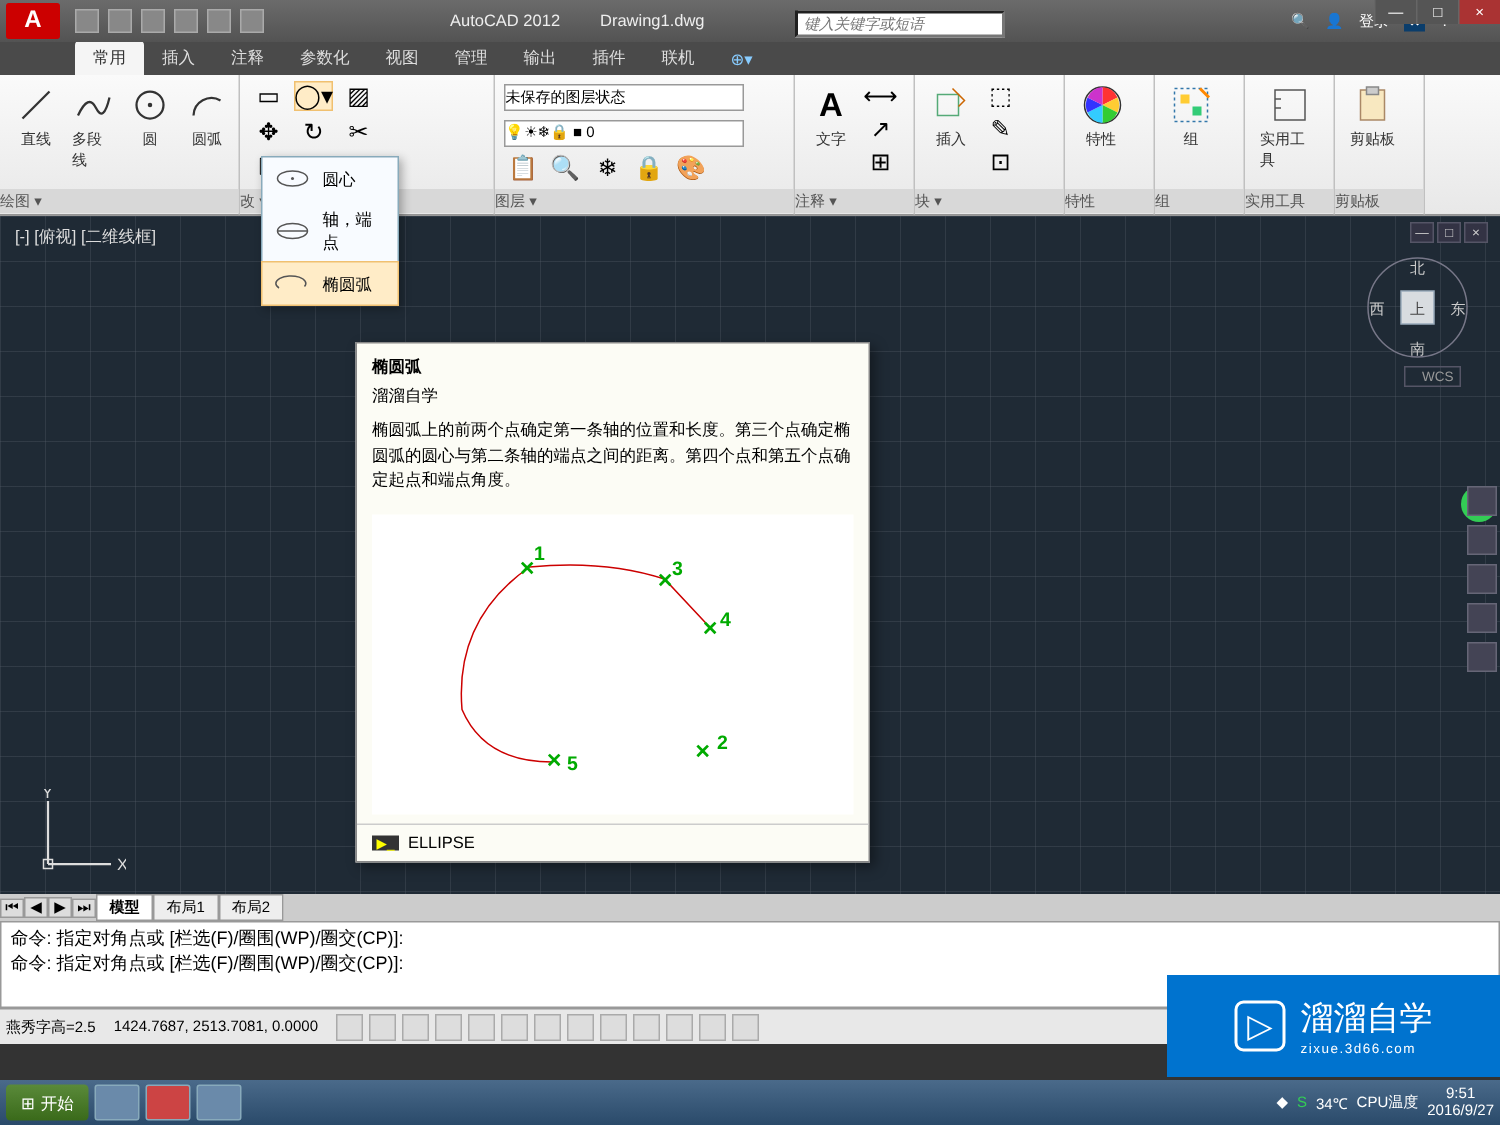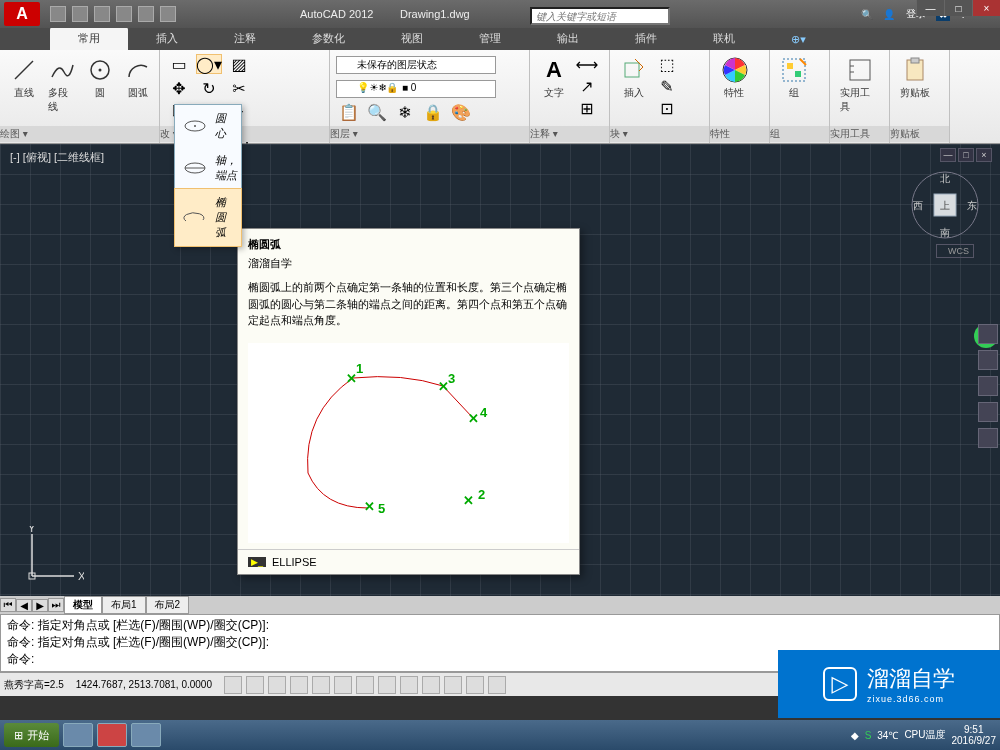--- a/index.html
+++ b/index.html
@@ -12,47 +12,47 @@
 .qat-item { width: 16px; height: 16px; background: #888; border: 1px solid #aaa; }
 .title-text { position: absolute; left: 300px; color: #eee; font-size: 11px; }
 .title-file { position: absolute; left: 400px; color: #eee; font-size: 11px; }
 .search-box { position: absolute; left: 530px; top: 7px; height: 18px; width: 140px; background: #fff; color: #999; font-style: italic; font-size: 10px; padding: 2px 4px; }
 .title-right { position: absolute; right: 34px; display: flex; gap: 10px; align-items: center; font-size: 10px; }
 .win-controls { position: absolute; right: 0; top: 0; display: flex; }
 .win-btn { width: 28px; height: 16px; background: #555; color: #fff; font-size: 10px; display: flex; align-items: center; justify-content: center; border-left: 1px solid #666; }
 
 
 .tab-strip { height: 22px; background: #4a4a4a; display: flex; align-items: flex-end; padding-left: 50px; gap: 0; }
-.tab { padding: 4px 28px; font-size: 11px; color: #ddd; cursor: pointer; }
+.tab { padding: 4px 12px; font-size: 11px; color: #ddd; cursor: pointer; }
 .tab.active { background: #f5f5f5; color: #333; border-radius: 3px 3px 0 0; }
 
 
 .ribbon { height: 94px; background: linear-gradient(#fafafa, #e8e8e8); display: flex; border-bottom: 1px solid #999; }
 .ribbon-group { border-right: 1px solid #c0c0c0; padding: 2px 4px; display: flex; flex-direction: column; position: relative; }
 .ribbon-group-title { position: absolute; bottom: 1px; left: 0; right: 0; text-align: left; font-size: 10px; color: #555; background: #d8d8d8; padding: 1px 0; }
 .group-body { flex: 1; display: flex; align-items: flex-start; gap: 2px; padding: 2px; }
 .big-btn { display: flex; flex-direction: column; align-items: center; padding: 2px 4px; cursor: pointer; }
 .big-btn .ico { width: 28px; height: 28px; display: flex; align-items: center; justify-content: center; }
 .big-btn .lbl { font-size: 10px; margin-top: 2px; color: #333; }
 .icon-grid { display: grid; grid-template-columns: repeat(3, 28px); grid-auto-rows: 22px; gap: 2px; }
 .small-ico { width: 26px; height: 20px; border: 1px solid transparent; display: flex; align-items: center; justify-content: center; cursor: pointer; }
-.layer-combo { width: 160px; height: 18px; background: #fff; border: 1px solid #999; font-size: 10px; padding: 1px 20px; margin: 2px 0; }
+.layer-combo { width: 160px; height: 18px; background: #fff; border: 1px solid #999; font-size: 10px; padding: 1px 0; margin: 2px 0; }
 
 .group-draw { width: 160px; }
 .group-mod { width: 170px; }
 .group-layer { width: 200px; }
 .group-anno { width: 80px; }
 .group-block { width: 100px; }
 .group-prop { width: 60px; }
 .group-grp { width: 60px; }
 .group-util { width: 60px; }
 .group-clip { width: 60px; }
 
 
-.dropdown { position: absolute; left: 174px; top: 104px; width: 68px; background: #f8fbff; border: 1px solid #8ab; box-shadow: 2px 2px 6px rgba(0,0,0,0.3); z-index: 10; font-style: italic; }
+.dropdown { position: absolute; left: 174px; top: 104px; width: 92px; background: #f8fbff; border: 1px solid #8ab; box-shadow: 2px 2px 6px rgba(0,0,0,0.3); z-index: 10; }
 .dd-item { display: flex; align-items: center; padding: 6px 8px; gap: 8px; font-size: 11px; cursor: pointer; }
 .dd-item.highlight { background: #ffecc7; border: 1px solid #f0c070; margin: -1px; }
 .dd-icon { width: 24px; height: 16px; display: flex; align-items: center; justify-content: center; }
 
 
 .tooltip { position: absolute; left: 237px; top: 228px; width: 343px; background: #fcfcf5; border: 1px solid #888; box-shadow: 3px 3px 8px rgba(0,0,0,0.4); z-index: 9; font-size: 11px; }
 .tt-head { padding: 8px 10px; }
 .tt-title { font-weight: bold; margin-bottom: 4px; font-family: SimSun; }
 .tt-sub { margin-bottom: 8px; font-family: SimSun; }
 .tt-desc { line-height: 1.5; font-family: SimSun; }
@@ -425,23 +425,20 @@
   <div class="lt-arrow">▶</div>
   <div class="lt-arrow">⏭</div>
   <div class="lt-tab active">模型</div>
   <div class="lt-tab">布局1</div>
   <div class="lt-tab">布局2</div>
 </div>
 
 <div class="cmdline">
   <div>命令: 指定对角点或 [栏选(F)/圈围(WP)/圈交(CP)]:</div>
   <div>命令: 指定对角点或 [栏选(F)/圈围(WP)/圈交(CP)]:</div>
-  <div class="cmd-prompt">
-      <span>命令:</span>
-    </div>
 </div>
 
 <div class="statusbar">
   <span>燕秀字高=2.5</span>
   <span class="sb-coord">1424.7687, 2513.7081, 0.0000</span>
   <div class="sb-btn"></div>
   <div class="sb-btn"></div>
   <div class="sb-btn"></div>
   <div class="sb-btn"></div>
   <div class="sb-btn"></div>

